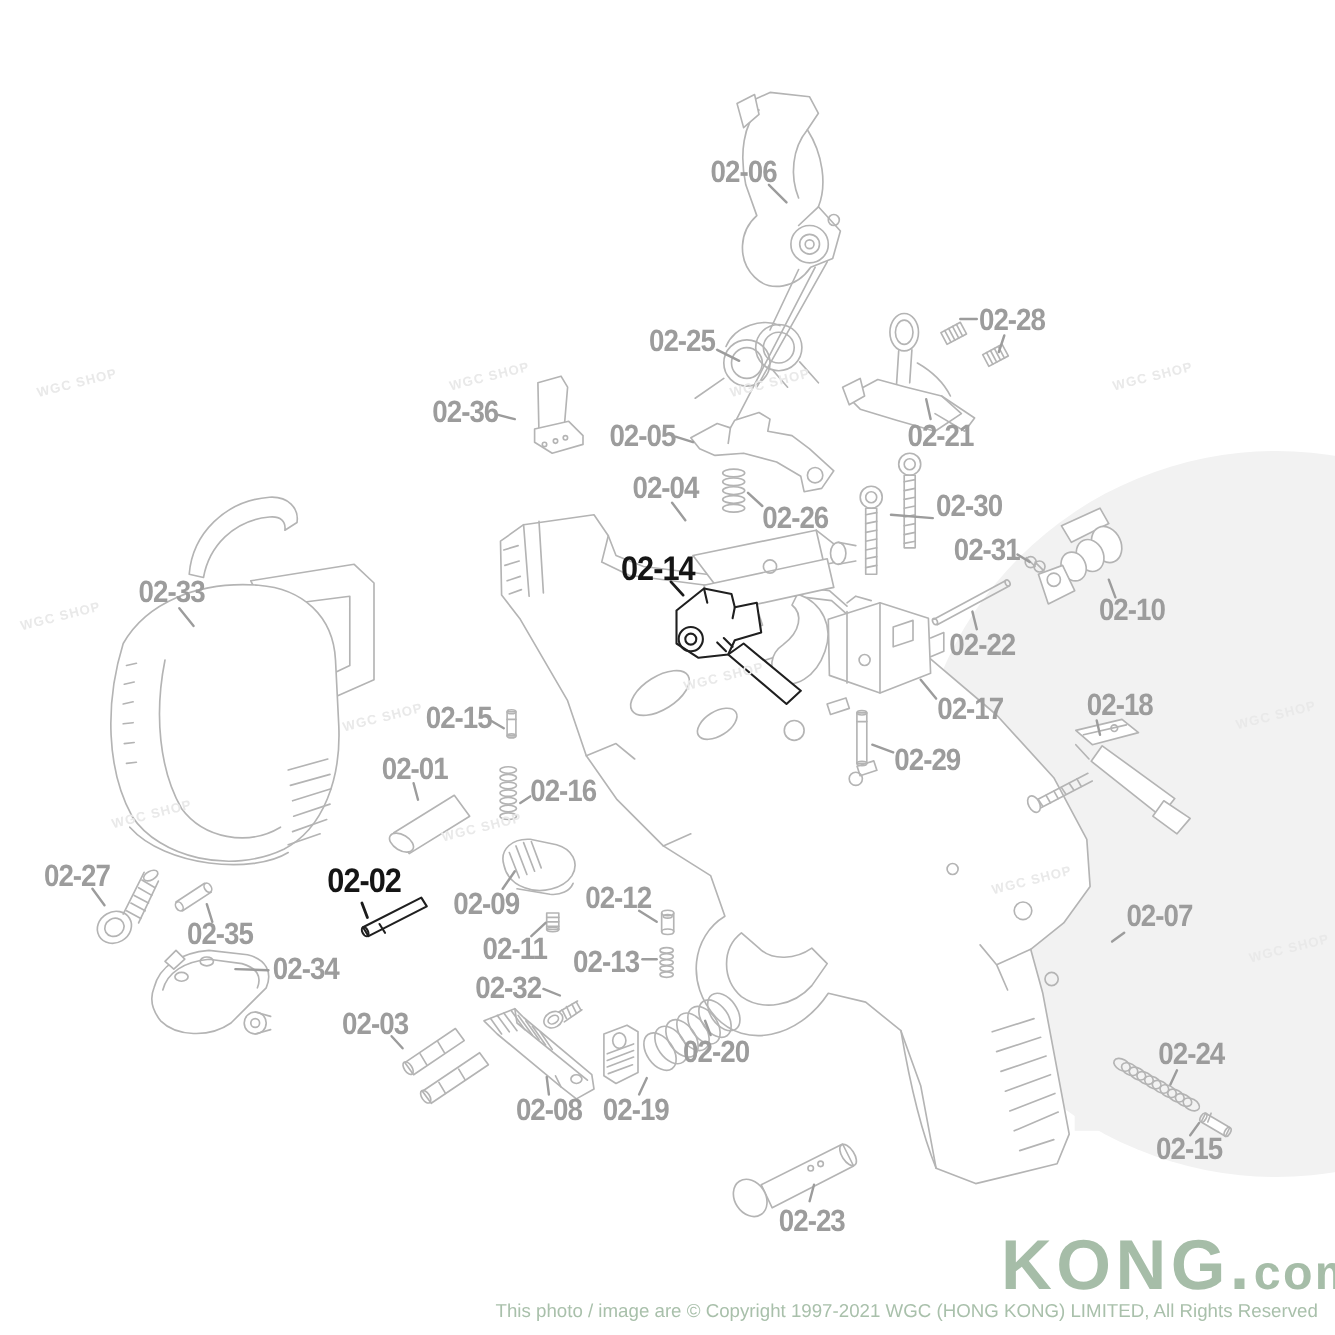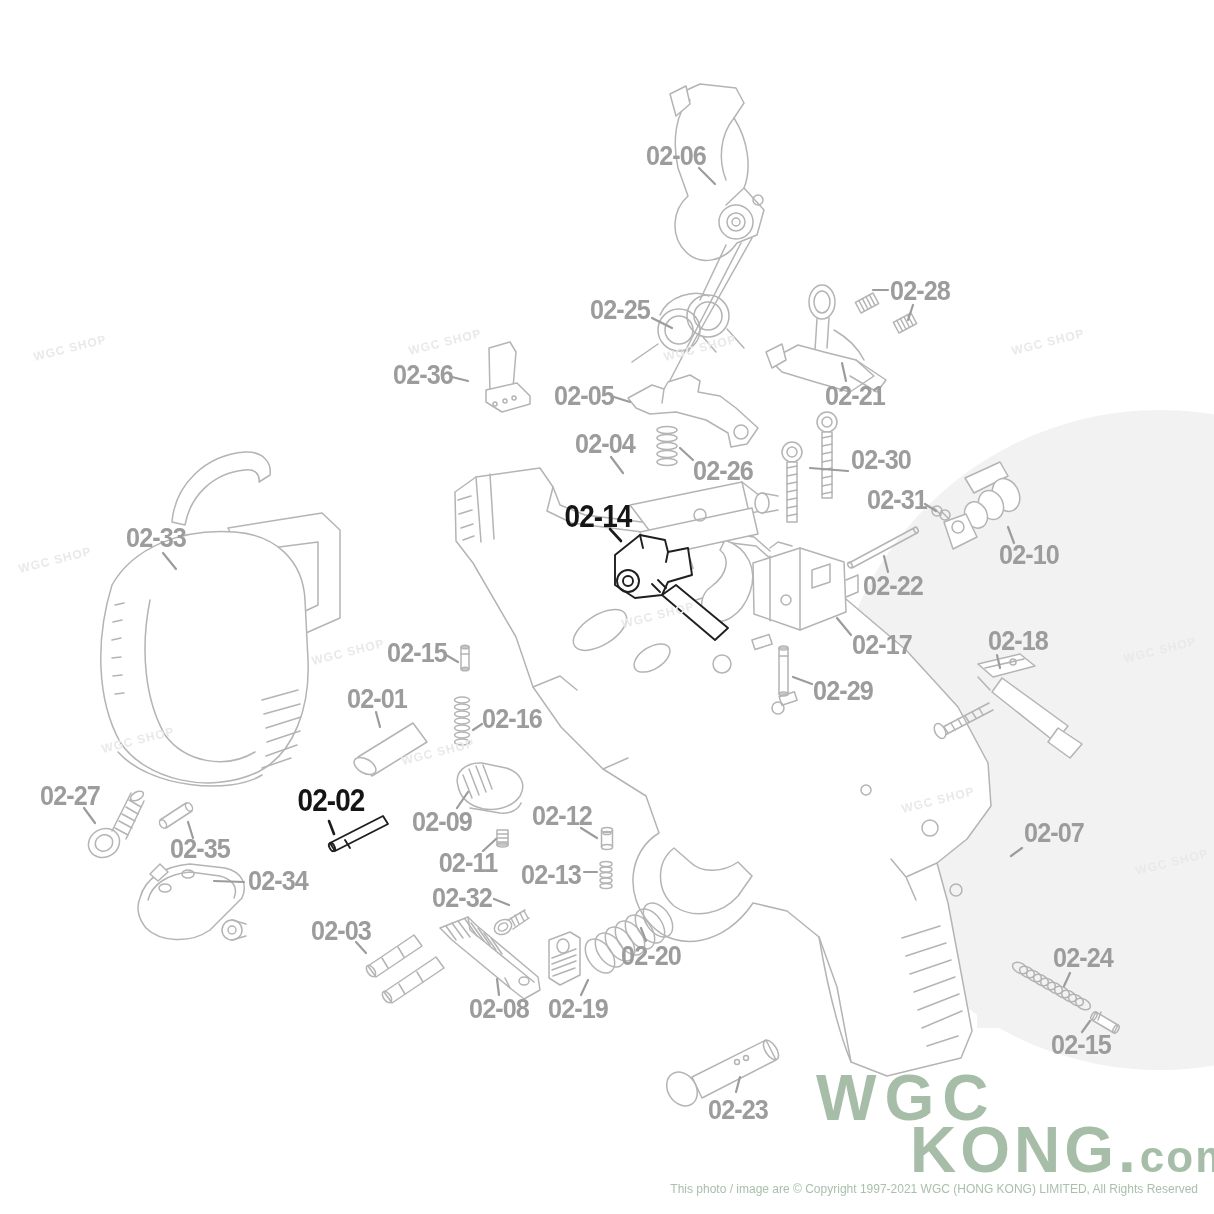--- a/index.html
+++ b/index.html
@@ -18,21 +18,21 @@
       font-size:28px;font-weight:bold;color:#9c9c9c;letter-spacing:-1px;white-space:nowrap;}
   .part-label.hl{color:#151515;font-size:31px;}
   .wm{position:absolute;transform:translate(-50%,-50%) rotate(-14deg);
       font-size:12px;font-weight:bold;color:#e9e9e9;letter-spacing:1px;white-space:nowrap;}
   #logo{position:absolute;left:0;top:0;width:100%;height:100%;pointer-events:none;}
   .logo-line1{position:absolute;left:816px;top:1066px;font-size:64px;font-weight:bold;
       color:#a6bda8;letter-spacing:8px;line-height:1;}
   .logo-line2{position:absolute;left:910px;top:1118px;font-size:64px;font-weight:bold;
       color:#a6bda8;letter-spacing:4px;line-height:1;}
   .logo-suffix{font-size:44px;letter-spacing:2px;}
-  #copyright{position:absolute;right:16px;top:1182px;font-size:12px;color:#a9c0ab;text-align:center;}
+  #copyright{position:absolute;right:16px;top:1182px;font-size:17px;color:#a9c0ab;text-align:center;}
 </style>
 </head>
 <body>
 
 <div id="stage">
 
   <svg id="diagram-svg" width="1214" height="1214" viewBox="0 0 1214 1214">
 
     <g>
       <circle class="wmshape" cx="1160" cy="740" r="330" fill="none" stroke="#f2f2f2" stroke-width="120"></circle>
@@ -457,18 +457,17 @@
       <div class="part-label" style="left: 341px; top: 931px;">02-03</div>
       <div class="part-label" style="left: 651px; top: 956px;">02-20</div>
       <div class="part-label" style="left: 1083px; top: 958px;">02-24</div>
       <div class="part-label" style="left: 499px; top: 1009px;">02-08</div>
       <div class="part-label" style="left: 578px; top: 1009px;">02-19</div>
       <div class="part-label" style="left: 1081px; top: 1045px;">02-15</div>
       <div class="part-label" style="left: 738px; top: 1110px;">02-23</div>
     </div>
 
   <div id="logo">
-    <div class="logo-line1">WGC</div>
     <div class="logo-line2"><span>KONG.</span><span class="logo-suffix">com</span></div>
   </div>
 
   <div id="copyright">This photo / image are © Copyright 1997-2021 WGC (HONG KONG) LIMITED, All Rights Reserved</div>
 </div>
 
 </body></html>

